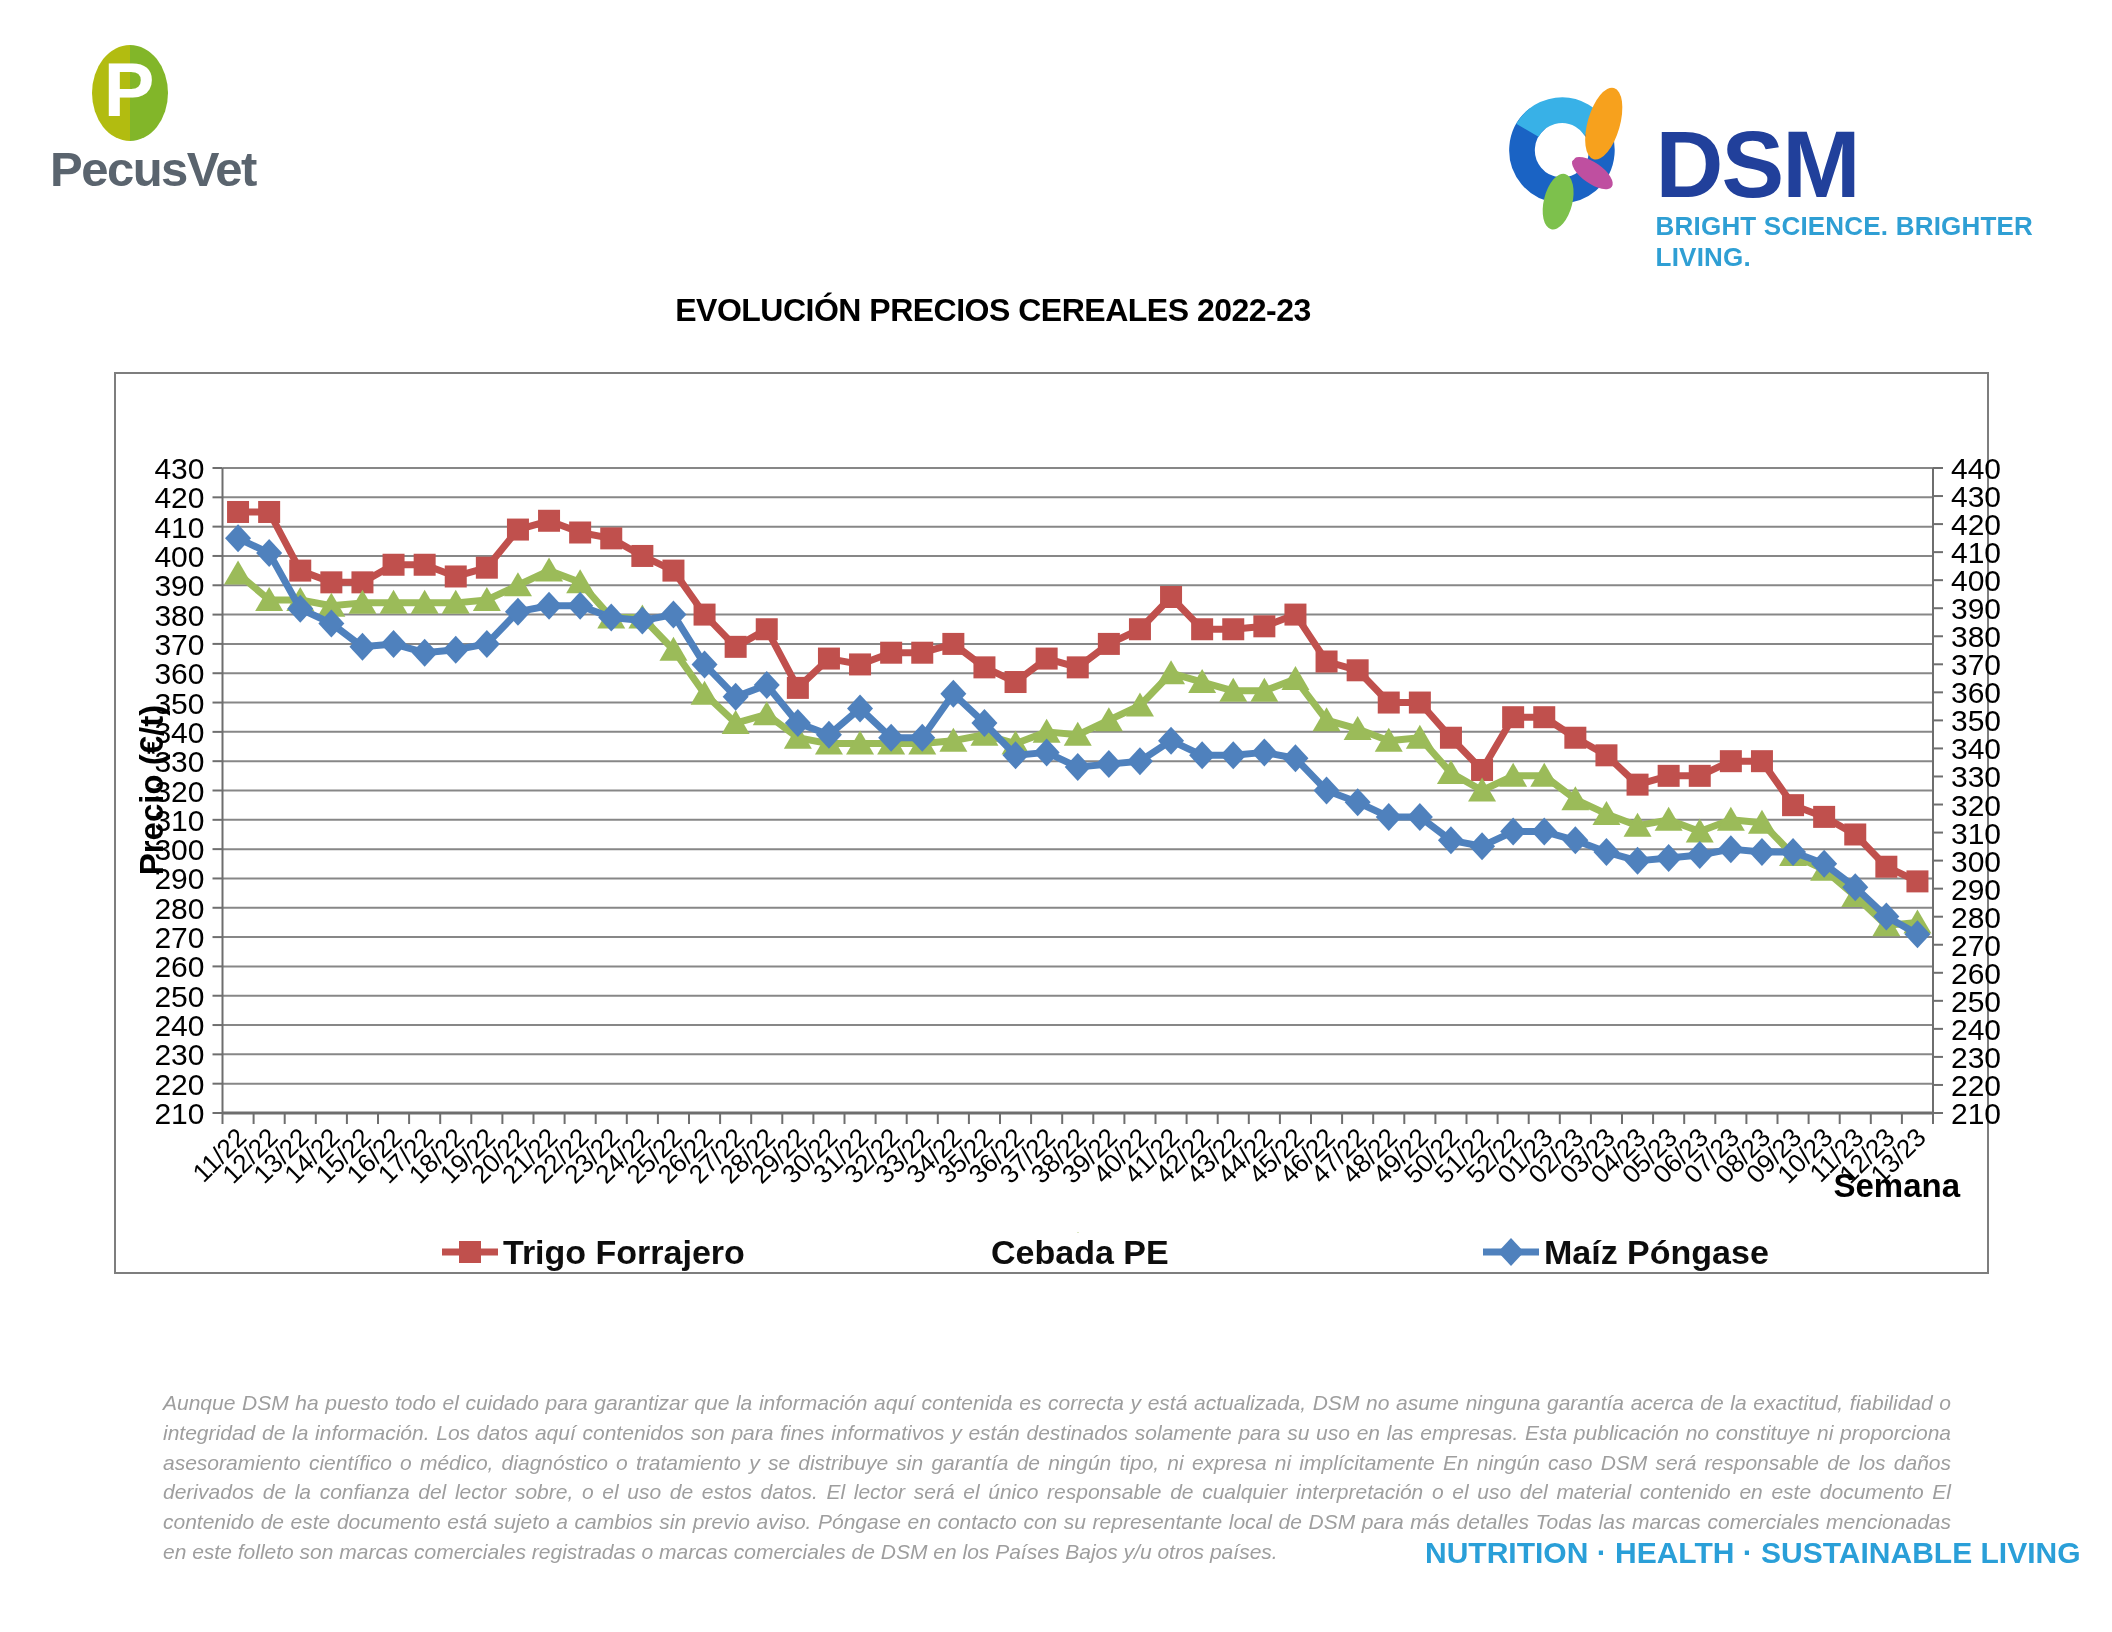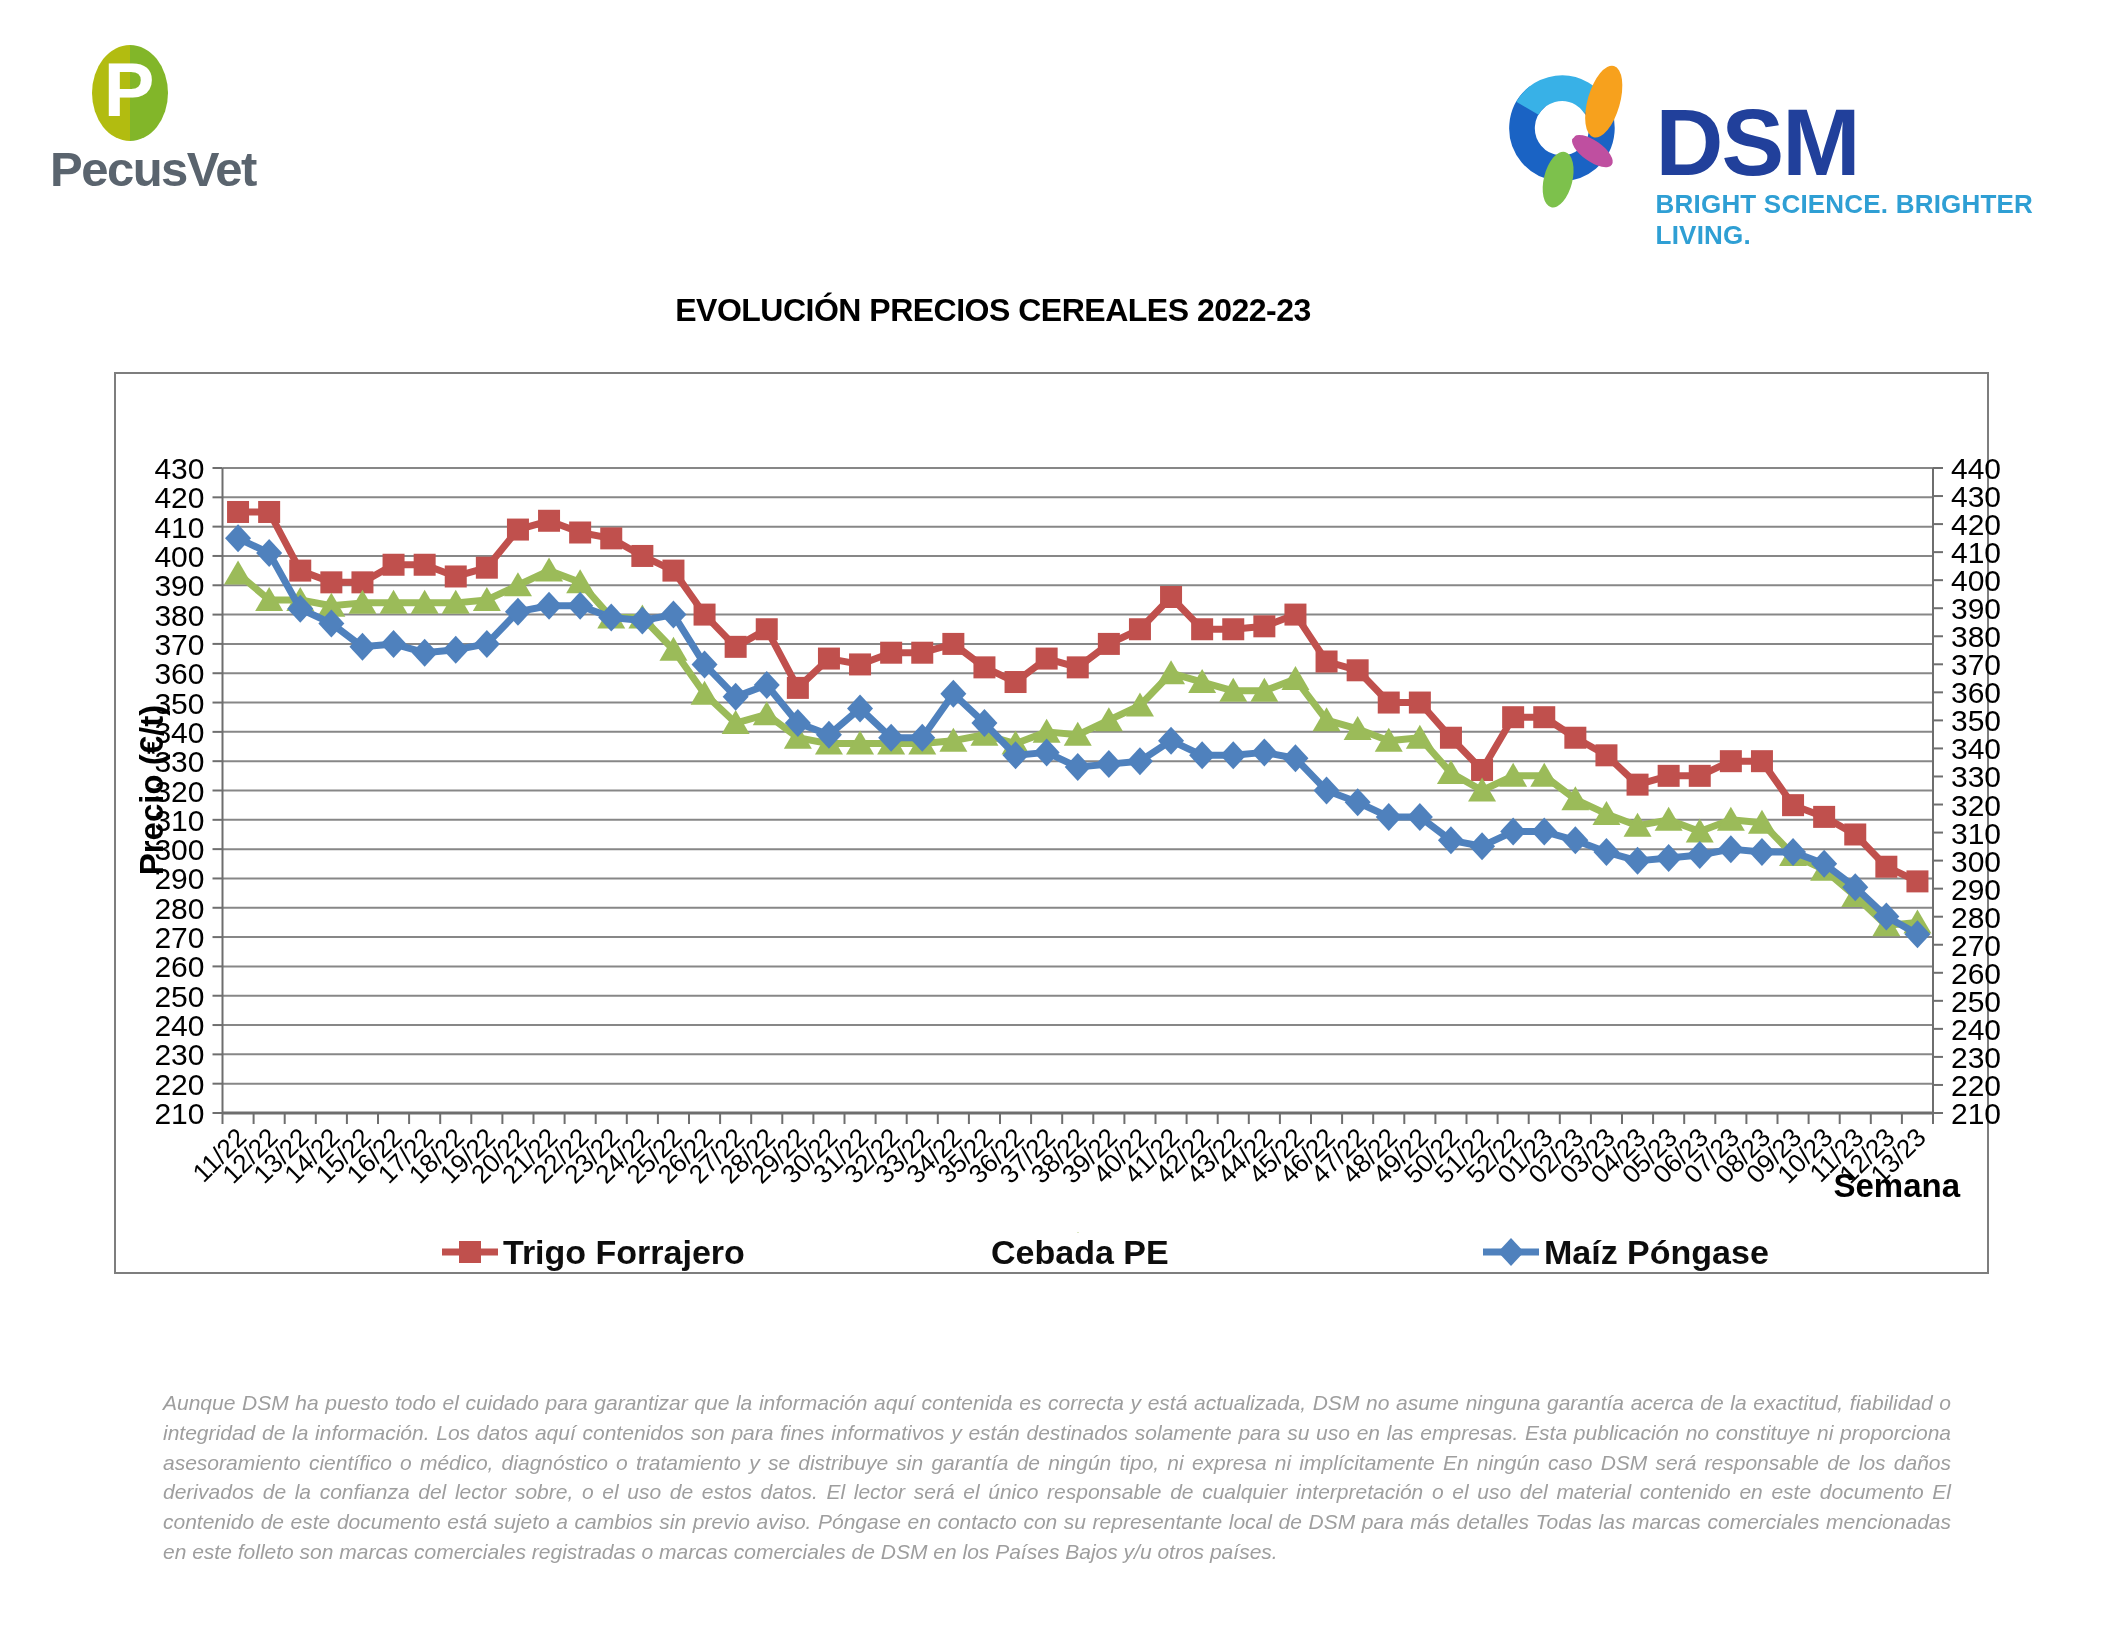--- a/index.html
+++ b/index.html
@@ -7,21 +7,21 @@
         font-family:"Liberation Sans",sans-serif;}
 
   
   .pecusvet{position:absolute;left:50px;top:45px;width:220px;}
   .pv-oval{position:relative;margin-left:42px;width:76px;height:96px;border-radius:50%;
            background:linear-gradient(90deg,#b2bc10 0 50%,#82b629 50% 100%);overflow:hidden;}
   .pv-p{position:absolute;left:50%;top:50%;transform:translate(-52%,-54%);
         color:#fff;font-weight:700;font-size:76px;line-height:1;}
   .pv-word{font-size:49px;font-weight:700;color:#5a646e;letter-spacing:-1.5px;}
 
-  .dsm{position:absolute;left:1503px;top:48px;display:flex;}
+  .dsm{position:absolute;left:1503px;top:70px;display:flex;}
   .dsm-text{margin-left:10px;margin-top:58px;}
   .dsm-word{font-size:94px;line-height:0.78;font-weight:700;color:#21409b;letter-spacing:-2px;}
   .dsm-tag{margin-top:10px;font-size:26px;font-weight:700;color:#2f9fd4;letter-spacing:0.2px;}
 
   
   .chart-title{position:absolute;left:115px;top:292px;width:1756px;text-align:center;
                font-size:32px;font-weight:700;color:#000;letter-spacing:-0.5px;}
   #chart-svg{position:absolute;left:0;top:0;}
   #chart-svg text{font-family:"Liberation Sans",sans-serif;fill:#000;}
   #chart-svg .ytick{font-size:30px;}
@@ -494,14 +494,15 @@
   <div class="legend-item lg3">
     <svg width="60" height="30" viewBox="0 0 60 30">
       <line class="sline" x1="2" y1="15" x2="58" y2="15" stroke="#4F81BD" stroke-width="7"></line>
       <polygon class="sfill" points="30,1 43,15 30,29 17,15" fill="#4F81BD"></polygon>
     </svg>
     <span class="lab">Maíz Póngase</span>
   </div>
 
   <div class="disclaimer">Aunque DSM ha puesto todo el cuidado para garantizar que la información aquí contenida es correcta y está actualizada, DSM no asume ninguna garantía acerca de la exactitud, fiabilidad o integridad de la información. Los datos aquí contenidos son para fines informativos y están destinados solamente para su uso en las empresas. Esta publicación no constituye ni proporciona asesoramiento científico o médico, diagnóstico o tratamiento y se distribuye sin garantía de ningún tipo, ni expresa ni implícitamente En ningún caso DSM será responsable de los daños derivados de la confianza del lector sobre, o el uso de estos datos. El lector será el único responsable de cualquier interpretación o el uso del material contenido en este documento El contenido de este documento está sujeto a cambios sin previo aviso. Póngase en contacto con su representante local de DSM para más detalles Todas las marcas comerciales mencionadas en este folleto son marcas comerciales registradas o marcas comerciales de DSM en los Países Bajos y/u otros países.</div>
 
+  <div class="tagline">NUTRITION · HEALTH · SUSTAINABLE LIVING</div>
 
 </div>
 
 </body></html>

